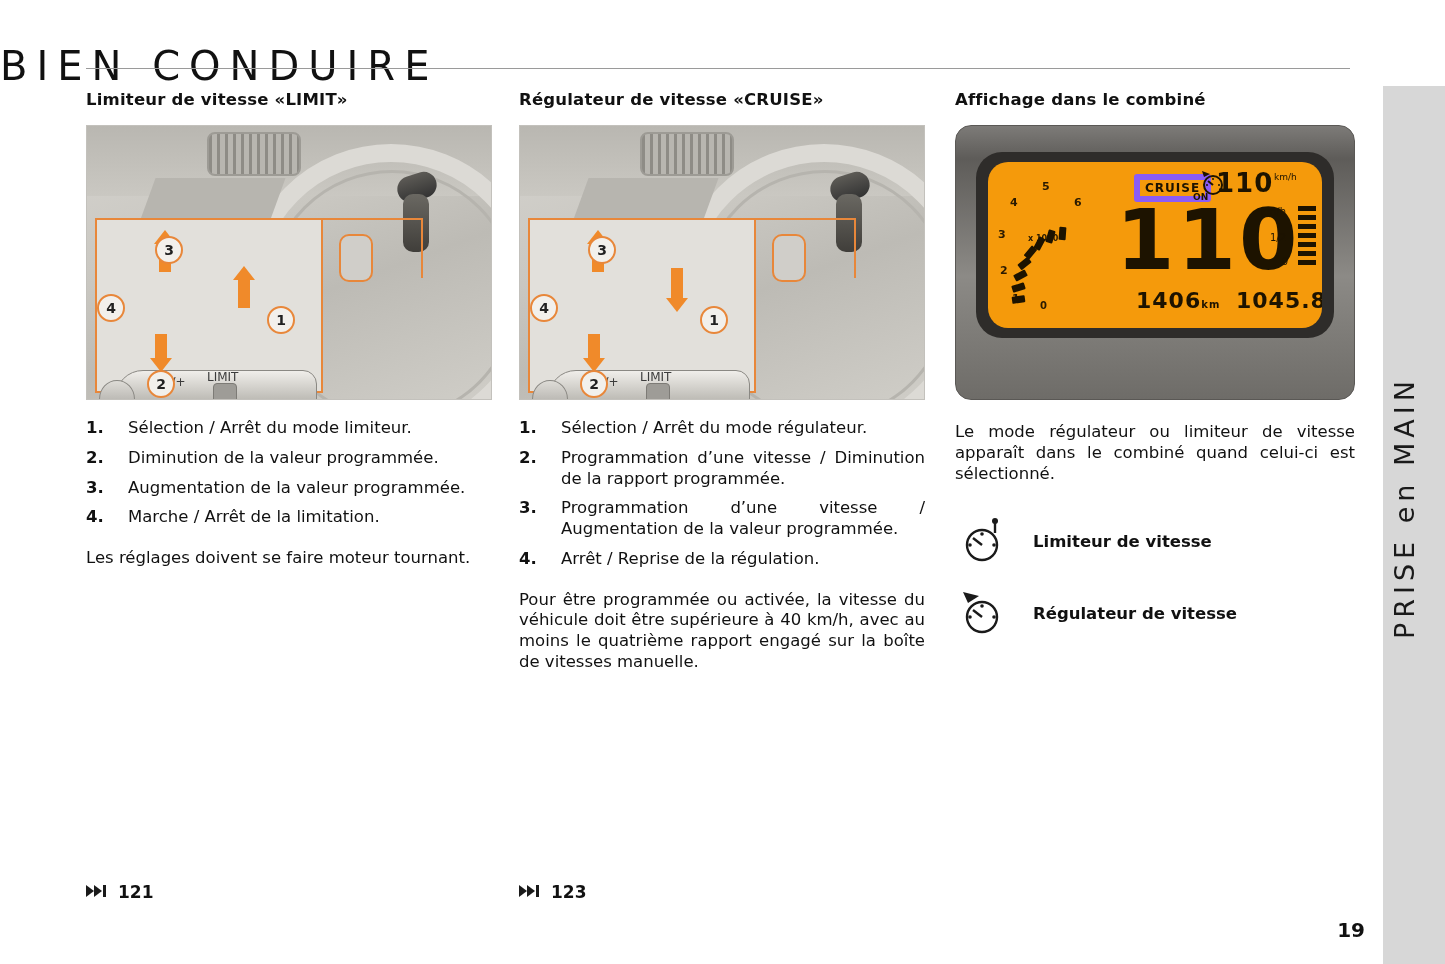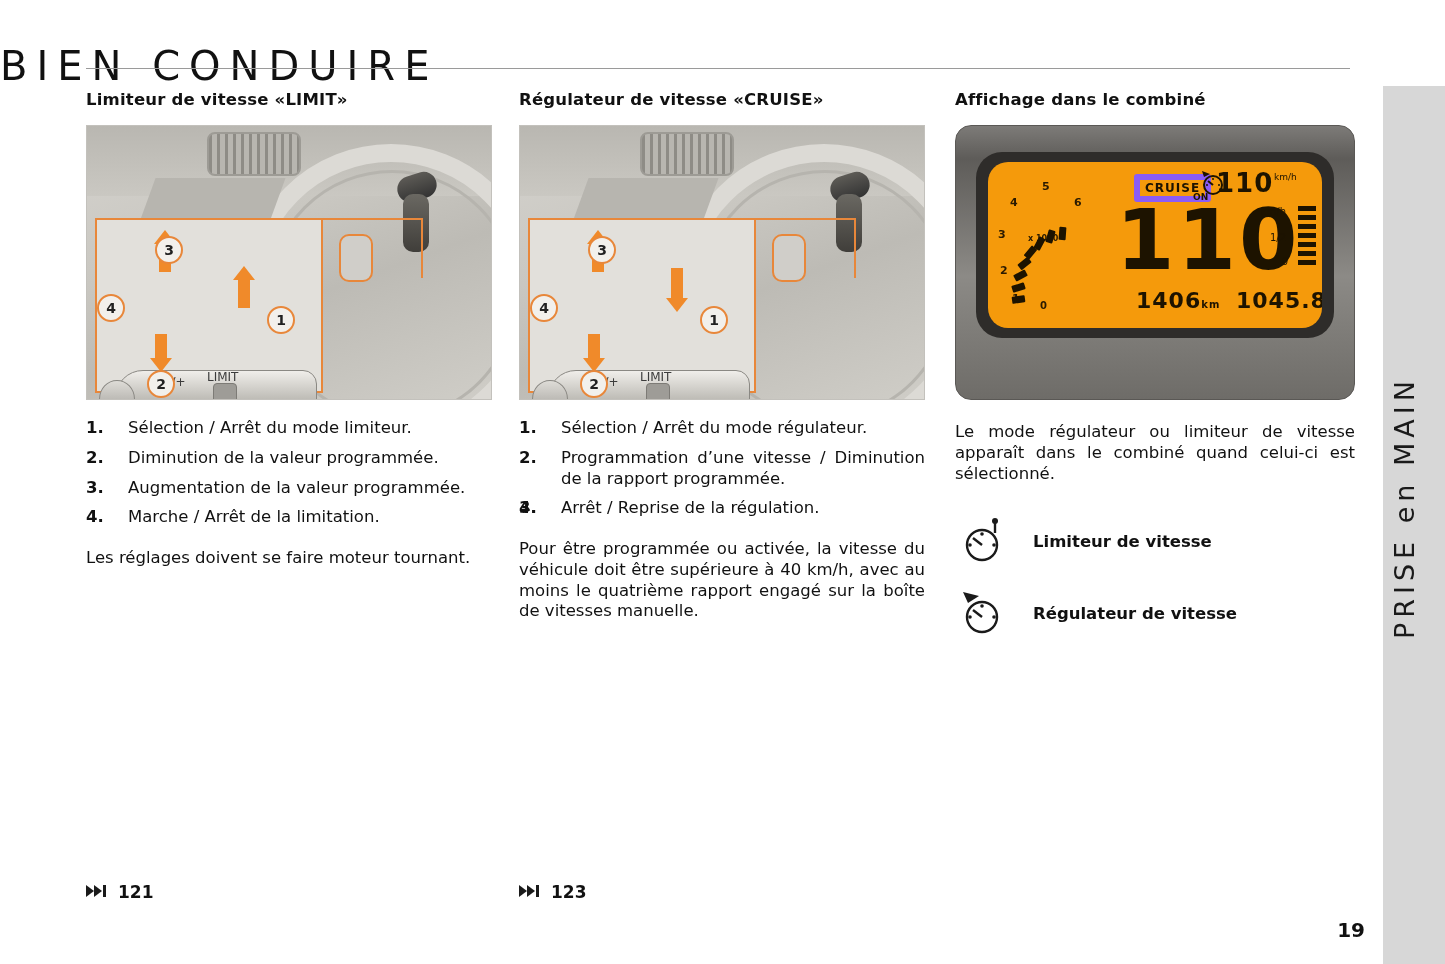--- a/index.html
+++ b/index.html
@@ -545,21 +545,21 @@
 
       <div class="bub" style="left:68px; top:110px;">3</div>
       <div class="bub" style="left:10px; top:168px;">4</div>
       <div class="bub" style="left:180px; top:180px;">1</div>
       <div class="bub" style="left:60px; top:244px;">2</div>
     </div>
 
     <ul class="num-list">
       <li><span class="num">1.</span><span>Sélection / Arrêt du mode régulateur.</span></li>
       <li><span class="num">2.</span><span>Programmation d’une vitesse / Diminution de la rapport programmée.</span></li>
-      <li><span class="num">3.</span></li>
+      <li><span class="num">3.</span><span>Programmation d’une vitesse / Augmentation de la valeur programmée.</span></li>
       <li><span class="num">4.</span><span>Arrêt / Reprise de la régulation.</span></li>
     </ul>
 
     <p class="para">Pour être programmée ou activée, la vitesse du véhicule doit être supérieure à 40 km/h, avec au moins le quatrième rapport engagé sur la boîte de vitesses manuelle.</p>
   </div>
 
   <div class="col col3">
     <h2 class="col-head">Affichage dans le combiné</h2>
 
     <div class="cluster-outer">

